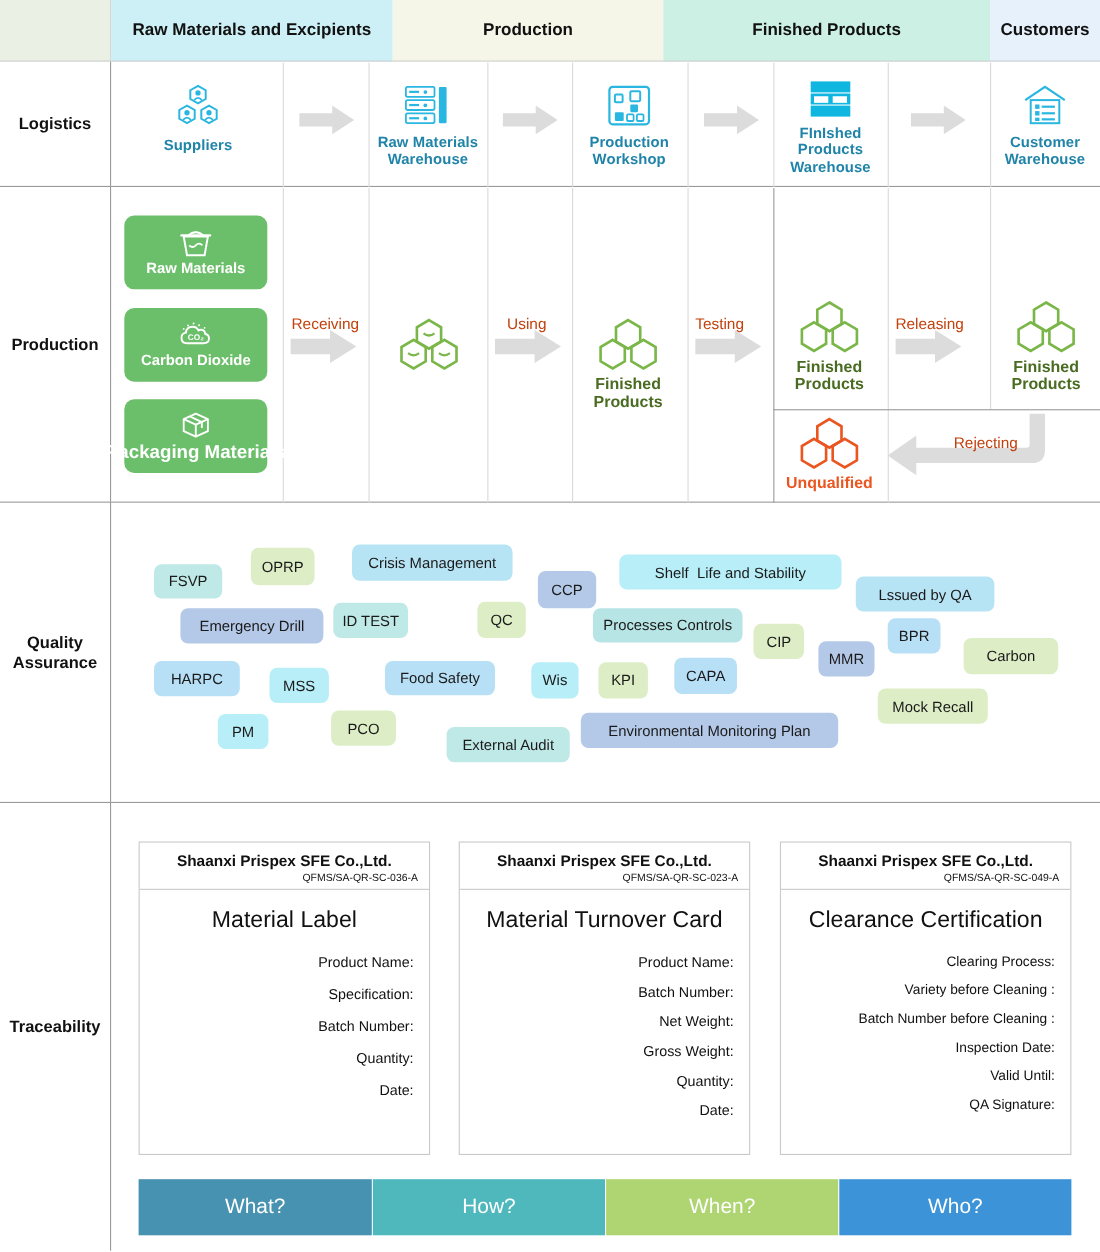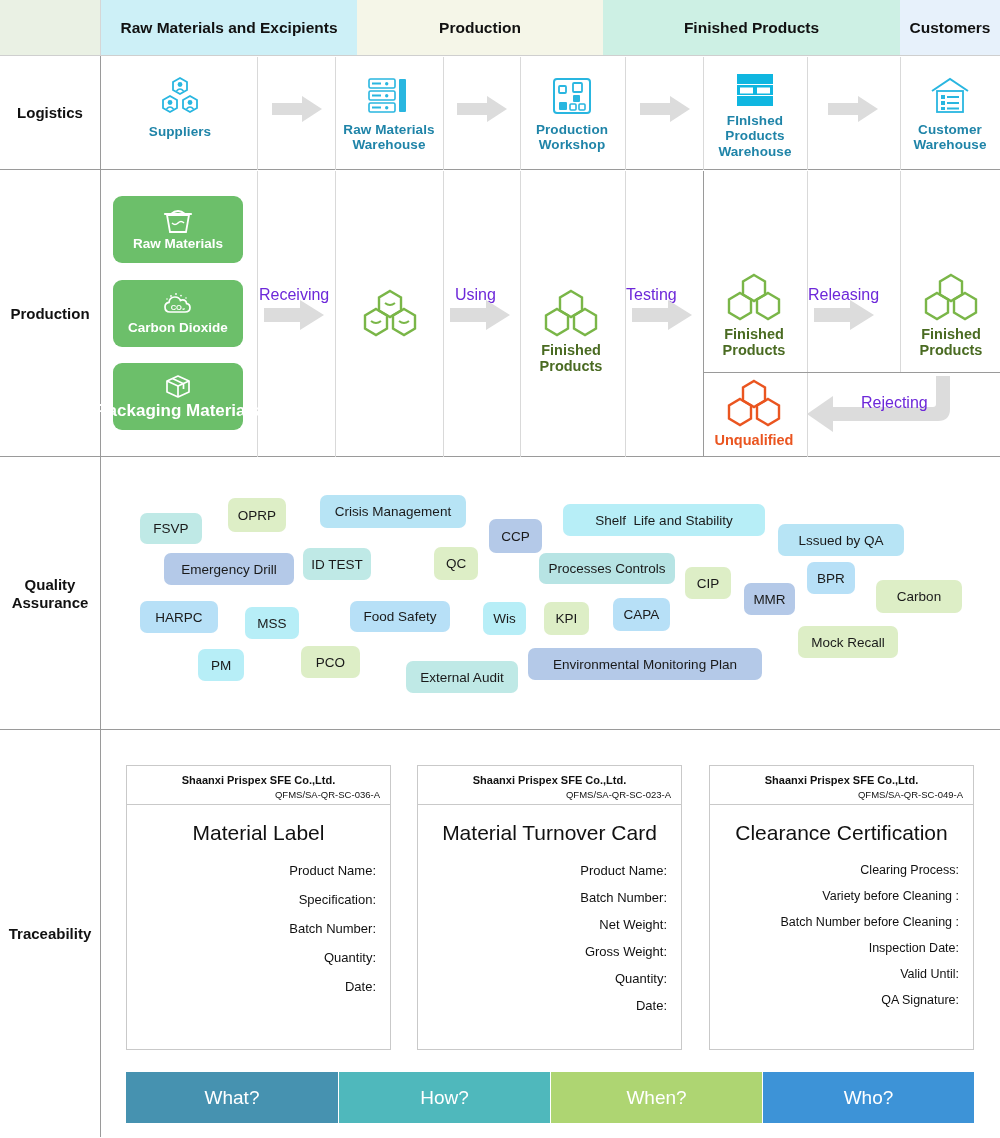--- a/index.html
+++ b/index.html
@@ -43,34 +43,34 @@
         border-radius:9px;display:flex;flex-direction:column;align-items:center;
         justify-content:center;color:#fff;font-weight:bold;}
   .chip .ctext{font-size:13.5px;margin-top:2px;white-space:nowrap;}
 
   
   .hexnode{position:absolute;display:flex;flex-direction:column;align-items:center;}
   .hexnode .hl{font-size:14.5px;font-weight:bold;line-height:1.13;text-align:center;
                margin-top:4px;color:#4a6b22;}
   .hexnode.bad .hl{color:#ea5520;}
 
-  .steplbl{position:absolute;font-size:16px;color:#6d28d9;
-           font-family:"Liberation Sans", sans-serif;white-space:nowrap;}
+  .steplbl{position:absolute;font-size:14px;color:#c2410c;
+           font-family:"Liberation Sans", sans-serif;white-space:nowrap;margin-left:6px;}
 
   
   .tag{position:absolute;box-sizing:border-box;border-radius:7px;
        display:flex;align-items:center;justify-content:center;
        font-size:13.5px;color:#1a1a1a;white-space:pre;padding:0 9px;}
 
   
   .card{position:absolute;box-sizing:border-box;background:#fff;
         border:1px solid #c9c9c9;}
   .card .chead{box-sizing:border-box;border-bottom:1px solid #c9c9c9;
                padding:8px 10px 4px 10px;}
-  .card .company{font-size:11px;font-weight:bold;text-align:center;color:#111;}
+  .card .company{font-size:14px;font-weight:bold;text-align:center;color:#111;}
   .card .code{font-size:9.5px;text-align:right;color:#111;margin-top:3px;}
   .card .ctitle{font-size:21px;text-align:center;margin:16px 0 18px 0;color:#111;}
   .card .fields{padding:0 14px;}
   .card .fld{font-size:13px;text-align:right;margin-bottom:14px;color:#111;
              white-space:nowrap;}
   .card.wide .fld{font-size:12.5px;}
 
   
   .wbar{position:absolute;display:flex;align-items:center;justify-content:center;
         color:#fff;font-size:19px;box-sizing:border-box;}

